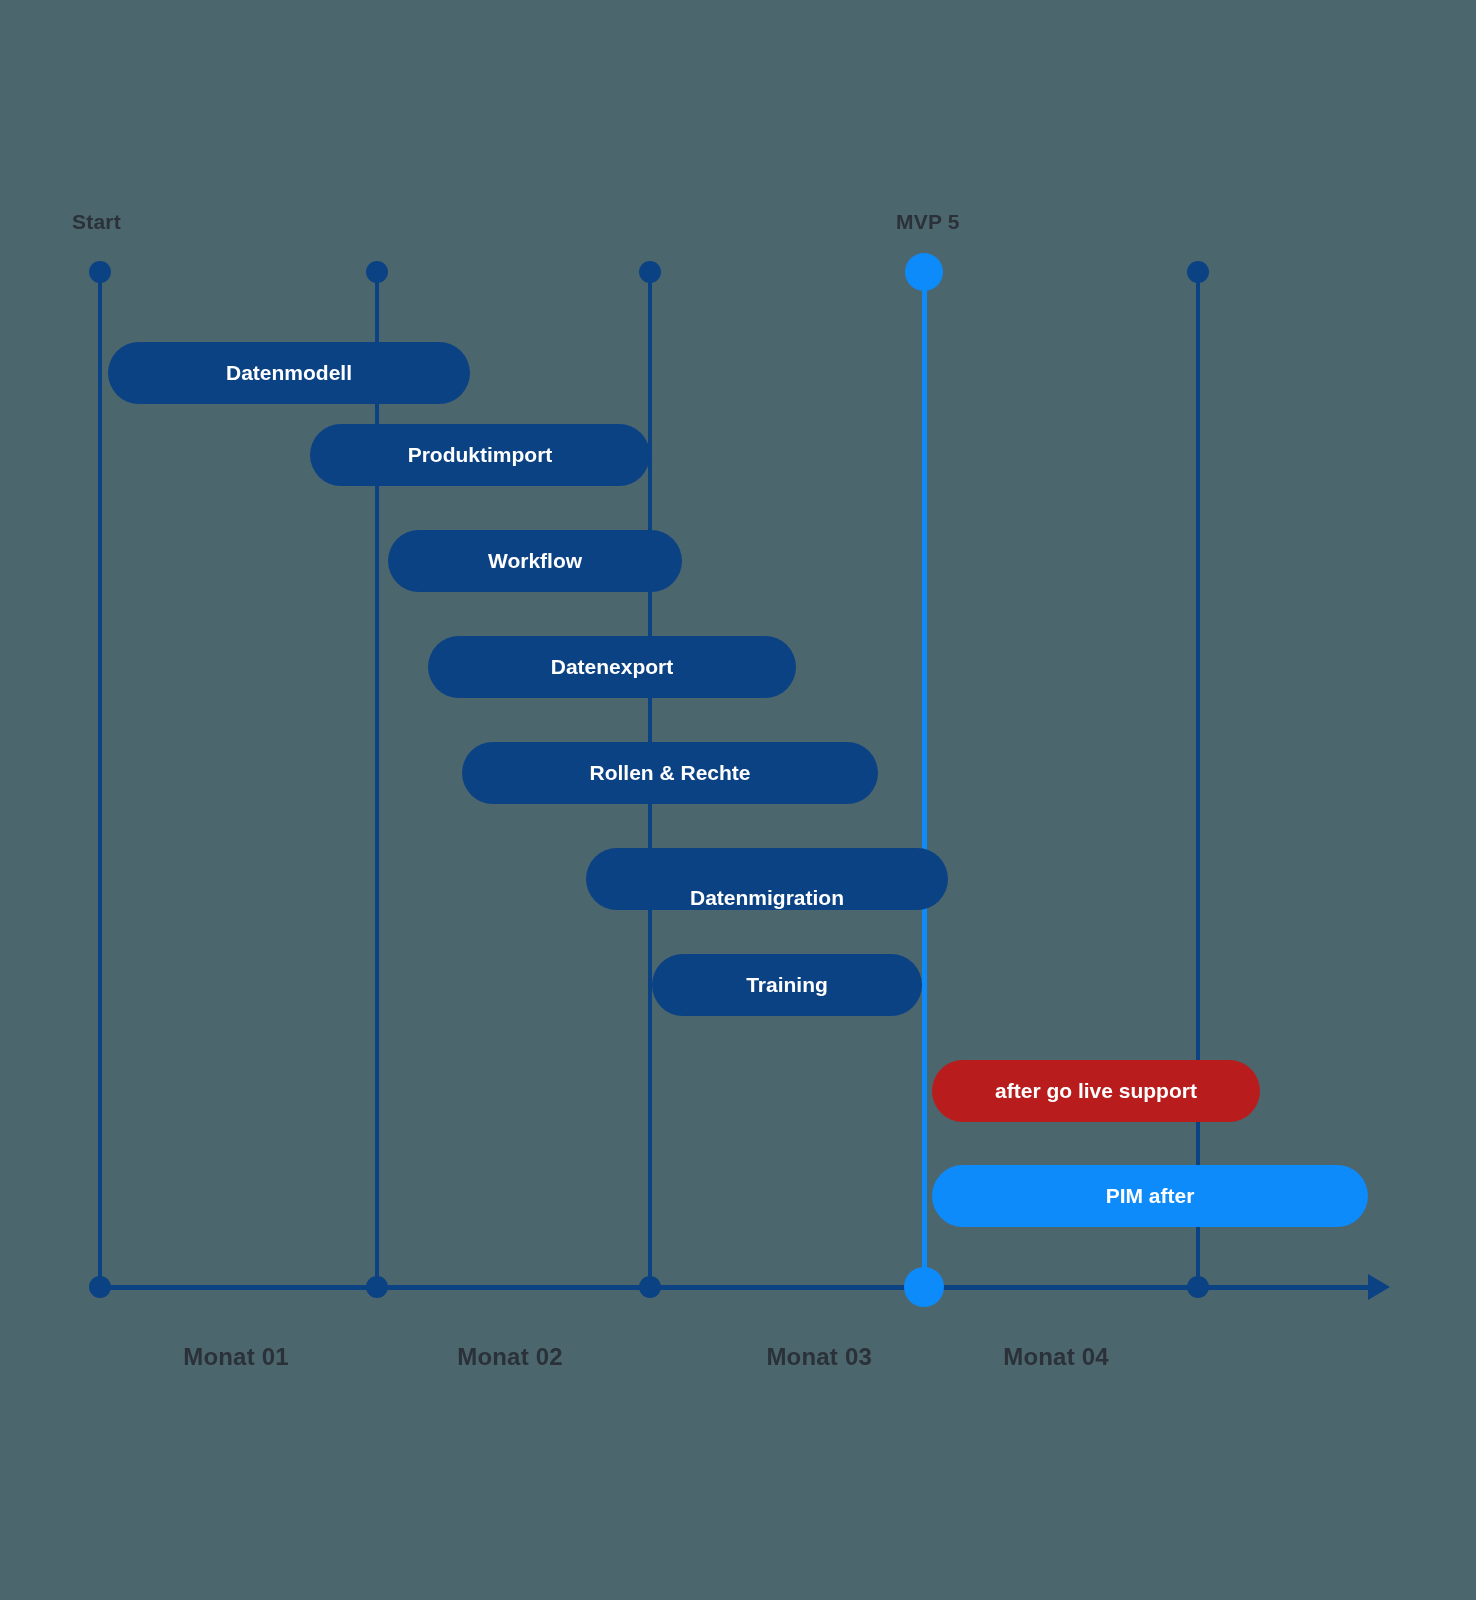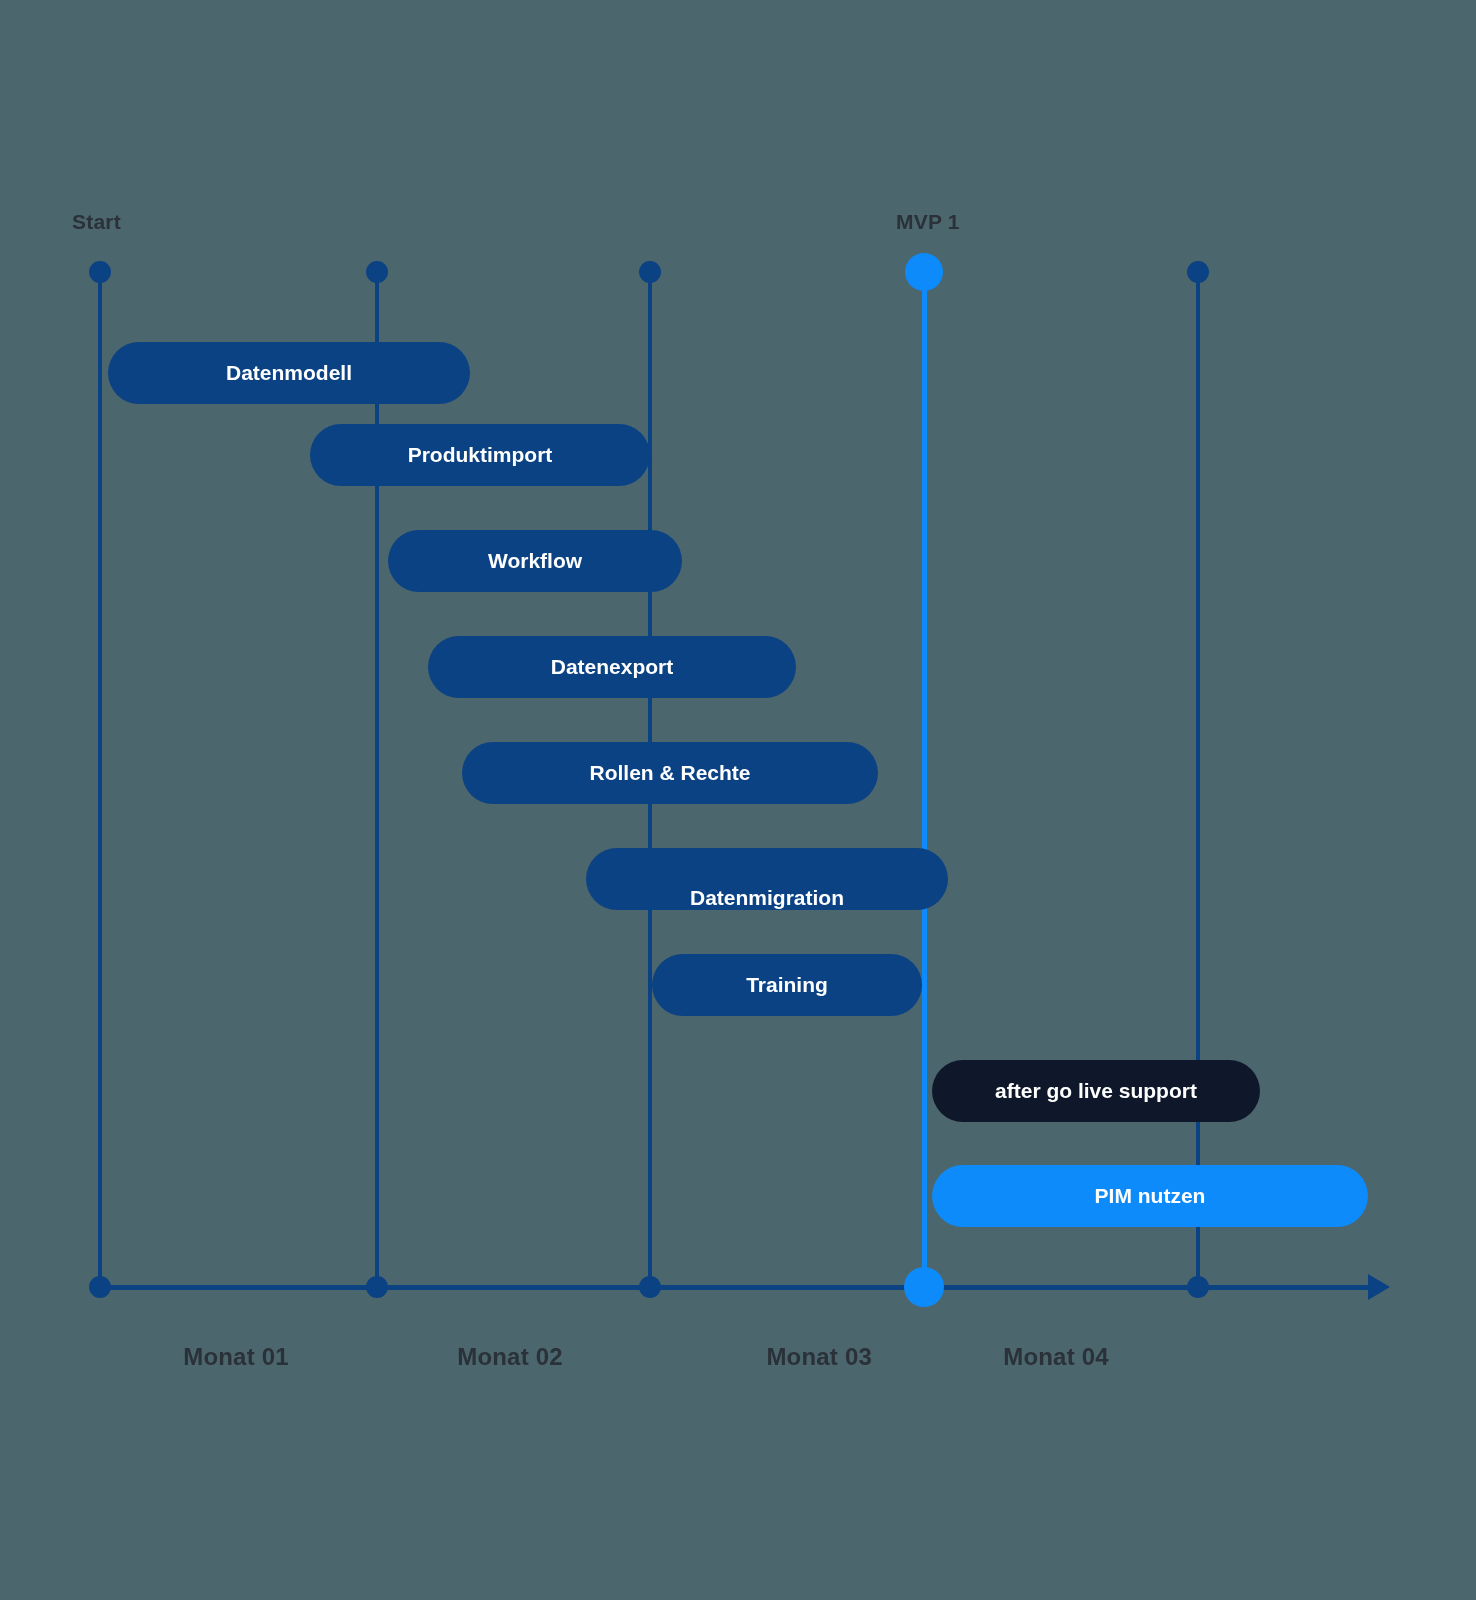--- a/index.html
+++ b/index.html
@@ -91,30 +91,30 @@
     display:flex;
     align-items:center;
     color:#ffffff;
     font-size:21px;
     font-weight:700;
     z-index:2;
     box-sizing:border-box;
   }
   .bar span{display:block;width:100%;text-align:center;}
   .bar.navy{background:#0b4284;}
-  .bar.royal{background:#0f172a;}
+  .bar.royal{background:#b91c1c;}
   .bar.azure{background:#0d8bfa;}
 </style>
 </head>
 <body>
 
 <div id="stage">
   <div id="milestone-labels">
       <div class="milestone-label" style="left: 72px; top: 210px;">Start</div>
-      <div class="milestone-label" style="left: 896px; top: 210px;">MVP 1</div>
+      <div class="milestone-label" style="left: 896px; top: 210px;">MVP 5</div>
     </div>
   <div id="guides">
       <div class="guide" style="left: 98px; top: 272px; height: 1015px;"></div>
       <div class="dot-top" style="left: 89px; top: 261px;"></div>
       <div class="guide" style="left: 375px; top: 272px; height: 1015px;"></div>
       <div class="dot-top" style="left: 366px; top: 261px;"></div>
       <div class="guide" style="left: 648px; top: 272px; height: 1015px;"></div>
       <div class="dot-top" style="left: 639px; top: 261px;"></div>
       <div class="guide accent" style="left: 921.5px; top: 272px; height: 1015px;"></div>
       <div class="dot-top accent" style="left: 905px; top: 253px;"></div>
@@ -140,21 +140,21 @@
       <div class="bar navy" style="left: 586px; width: 362px; top: 848px; align-items: flex-end;">
         <span>Datenmigration</span>
       </div>
       <div class="bar navy" style="left: 652px; width: 270px; top: 954px;">
         <span>Training</span>
       </div>
       <div class="bar royal" style="left: 932px; width: 328px; top: 1060px;">
         <span>after go live support</span>
       </div>
       <div class="bar azure" style="left: 932px; width: 436px; top: 1165px;">
-        <span>PIM nutzen</span>
+        <span>PIM after</span>
       </div>
     </div>
   <div id="axis">
       <div class="axis-line" style="left: 100px; width: 1268px; top: 1285px;"></div>
       <div class="axis-arrow" style="left: 1368px; top: 1274px;"></div>
       <div class="dot-axis" style="left: 89px; top: 1276px;"></div>
       <div class="dot-axis" style="left: 366px; top: 1276px;"></div>
       <div class="dot-axis" style="left: 639px; top: 1276px;"></div>
       <div class="dot-axis accent" style="left: 904px; top: 1267px;"></div>
       <div class="dot-axis" style="left: 1187px; top: 1276px;"></div>

